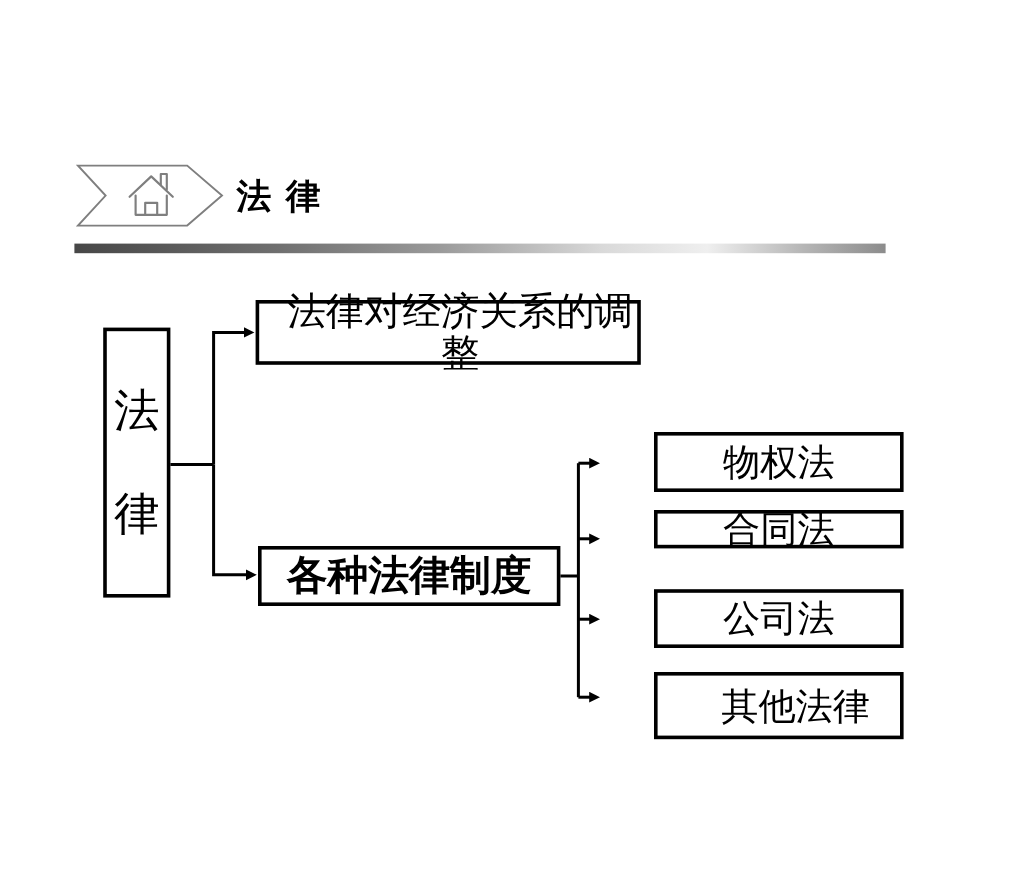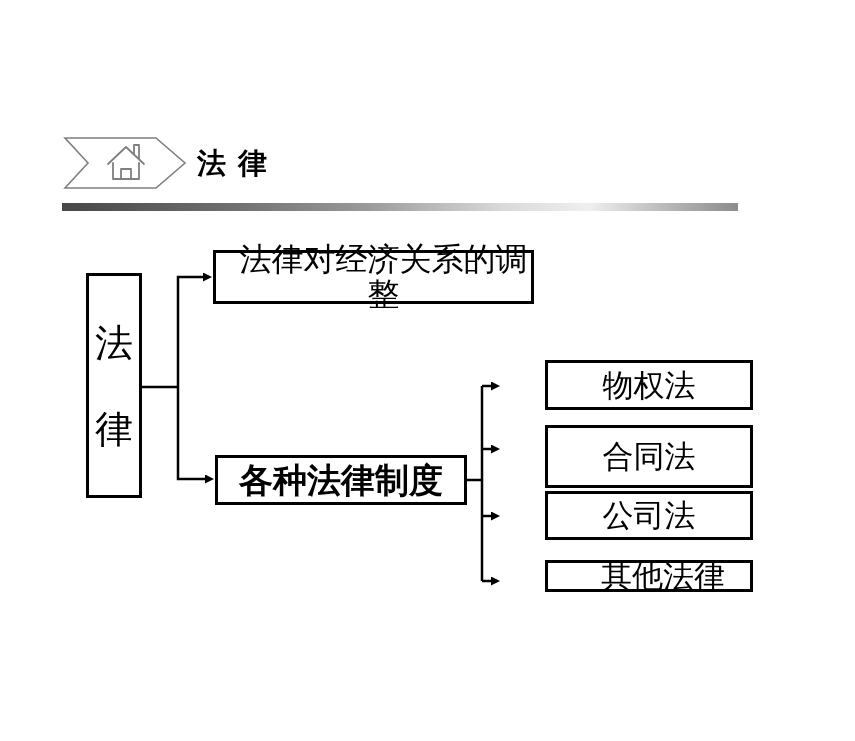--- a/index.html
+++ b/index.html
@@ -72,23 +72,23 @@
     line-height: 1;
     font-weight: bold;
   }
   .leaf {
     left: 501px; width: 208px;
     font-size: 31px;
     line-height: 1;
     margin-left: 44px;
   }
   #leaf-0 { top: 360px; height: 50px; }
-  #leaf-1 { top: 425px; height: 63px; }
+  #leaf-1 { top: 425px; height: 32px; }
   #leaf-2 { top: 491px; height: 49px; }
-  #leaf-3 { top: 560px; height: 32px; padding-left: 28px; }
+  #leaf-3 { top: 560px; height: 56px; padding-left: 28px; }
 </style>
 </head>
 <body>
 
 <div class="canvas">
 
   <svg class="banner-svg" viewBox="0 0 124 54">
     <polygon points="2,2 93,2 122,27 93,52 2,52 25,27" fill="#ffffff" stroke="#7f7f7f" stroke-width="1.6" stroke-linejoin="miter"></polygon>
     <g fill="none" stroke="#7f7f7f" stroke-width="1.8" stroke-linejoin="round" stroke-linecap="round">
       <path d="M71,18 V9 H76 V22"></path>

